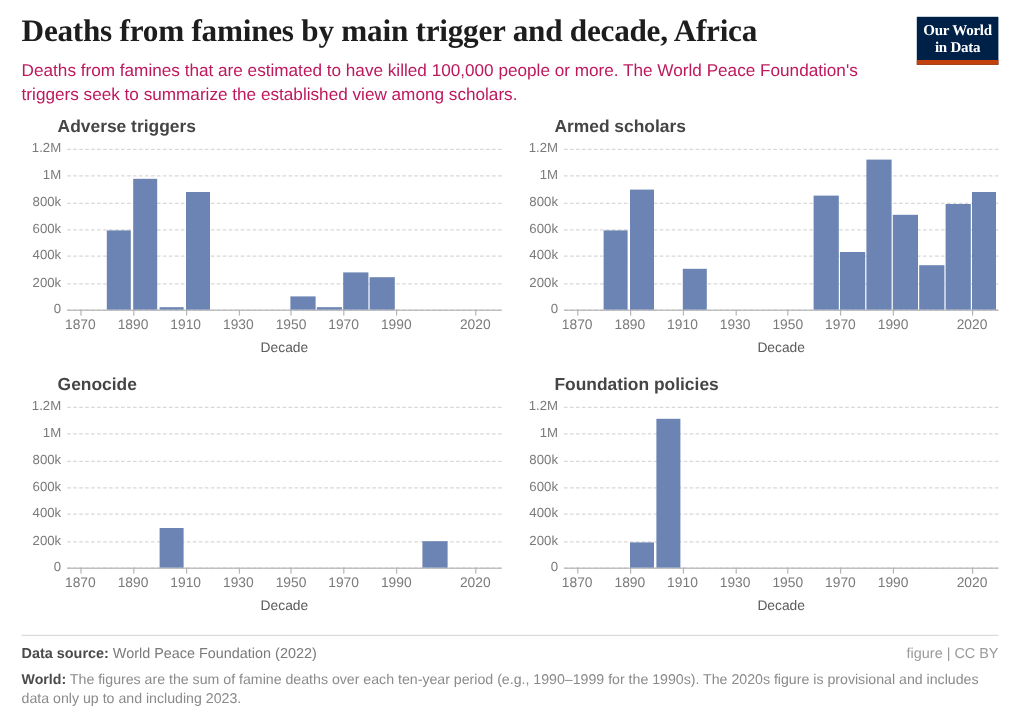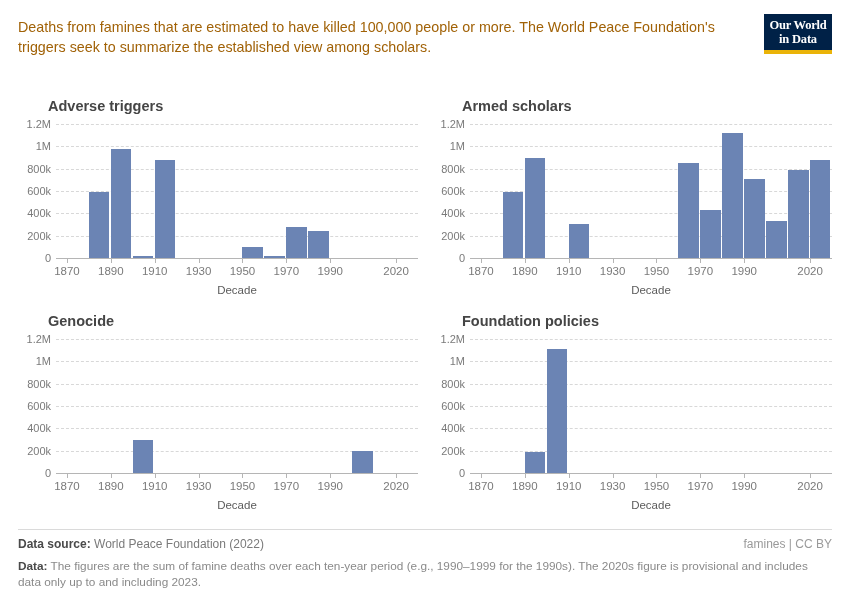--- a/index.html
+++ b/index.html
@@ -33,32 +33,32 @@
     font-size: 26px;
     line-height: 32px;
     letter-spacing: -0.2px;
     color: #1d1d1d;
     width: 740px;
   }
   .subtitle {
     margin-top: 8px;
     font-size: 14.3px;
     line-height: 19.5px;
-    color: #a16207;
+    color: #be185d;
     width: 730px;
   }
 
   .owid-logo {
     position: absolute;
     right: 0px;
     top: 4px;
     width: 68px;
     height: 40px;
     background: #002147;
-    border-bottom: 4px solid #eab308;
+    border-bottom: 4px solid #c2410c;
     color: #ffffff;
     text-align: center;
     padding-top: 4px;
     margin-left: 42px;
   }
   .owid-logo .l1, .owid-logo .l2 {
     display: block;
     font-family: "Liberation Serif", serif;
     font-weight: bold;
     font-size: 12.5px;
@@ -201,20 +201,21 @@
     width: 800px;
   }
   .note-line b { color: #4a4a4a; font-weight: bold; }
 </style>
 </head>
 <body>
 
 <div id="page">
 
   <div class="header">
+    <div class="title">Deaths from famines by main trigger and decade, Africa</div>
     <div class="subtitle">Deaths from famines that are estimated to have killed 100,000 people or more. The World Peace Foundation's triggers seek to summarize the established view among scholars.</div>
 
     <div class="owid-logo">
       <span class="l1">Our World</span>
       <span class="l2">in Data</span>
     </div>
   </div>
 
   <div class="panels" id="panels">
       <div class="panel p0">
@@ -389,21 +390,21 @@
       </div>
     </div>
 
   <div class="footer">
     <div class="footer-rule"></div>
     <div class="footer-row">
       <div class="source-line">
         <b>Data source:</b>
         <span>World Peace Foundation (2022)</span>
       </div>
-      <div class="license-line">famines | CC BY</div>
+      <div class="license-line">figure | CC BY</div>
     </div>
     <div class="note-line">
-      <b>Data:</b>
+      <b>World:</b>
       <span>The figures are the sum of famine deaths over each ten-year period (e.g., 1990–1999 for the 1990s). The 2020s figure is provisional and includes data only up to and including 2023.</span>
     </div>
   </div>
 
 </div>
 
 </body></html>

